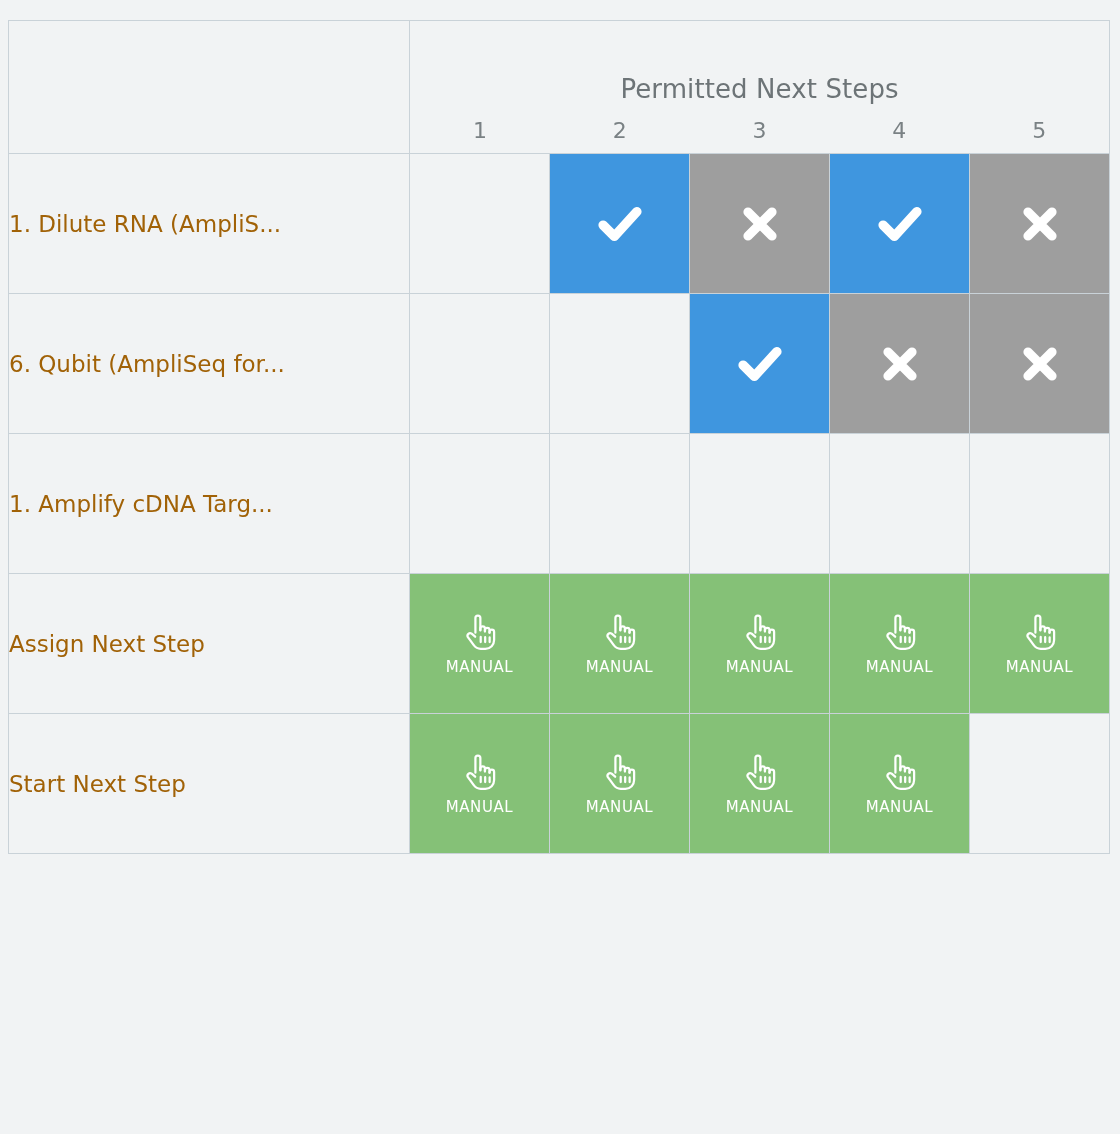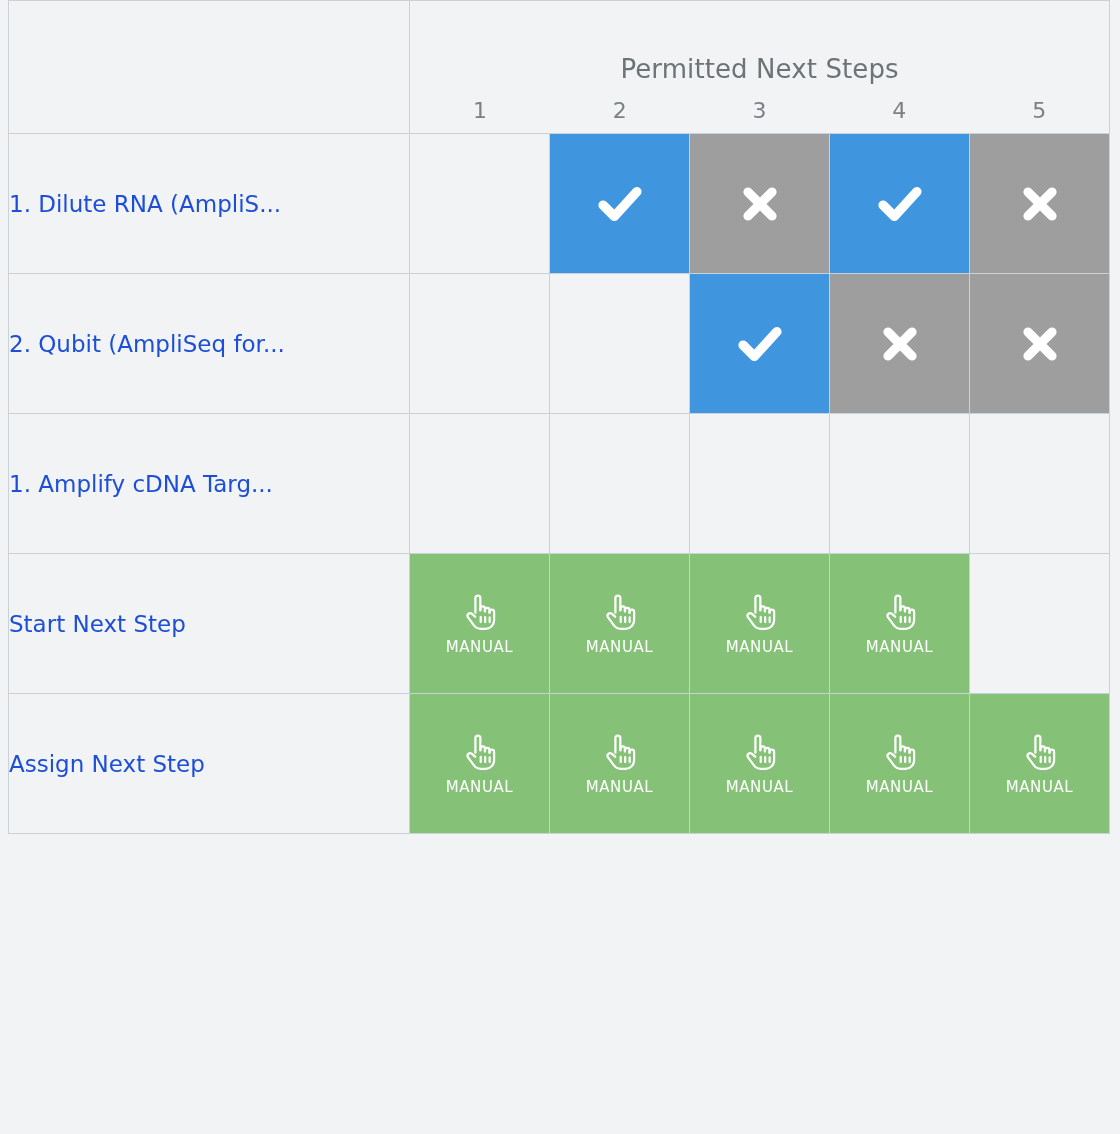--- a/index.html
+++ b/index.html
@@ -15,21 +15,21 @@
   #matrix-root {
     position: relative;
     width: 1120px;
     height: 1134px;
     background: #f1f3f4;
   }
 
   table.step-matrix {
     position: absolute;
     left: 8px;
-    top: 0;
+    top: 20px;
     width: 1101px;
     border-collapse: collapse;
     table-layout: fixed;
     background: #f1f3f4;
   }
 
   table.step-matrix td,
   table.step-matrix th {
     border: 1px solid #c9d2d8;
     padding: 0;
@@ -68,21 +68,21 @@
     font-size: 22px;
     color: #7a8184;
     font-weight: 400;
   }
 
   
   .row-label {
     height: 139px;
     padding-left: 42px;
     font-size: 23px;
-    color: #1d4ed8;
+    color: #a16207;
     font-weight: 400;
     white-space: nowrap;
     overflow: hidden;
     text-align: left;
   }
   .row-label.action-label {
     height: 139px;
   }
 
   
@@ -189,21 +189,21 @@
             <div class="cell-inner">
               <span>
                 <svg class="glyph-cross" width="48" height="48" viewBox="0 0 24 24" aria-hidden="true">
                   <path d="M6 6 L18 18 M18 6 L6 18" fill="none" stroke="#ffffff" stroke-width="4.6" stroke-linecap="round" stroke-linejoin="round"></path>
                 </svg>
               </span>
             </div>
           </td>
         </tr>
         <tr>
-          <td class="row-label">2. Qubit (AmpliSeq for...</td>
+          <td class="row-label">6. Qubit (AmpliSeq for...</td>
           <td class="cell state-empty">
             <div class="cell-inner"></div>
           </td>
           <td class="cell state-empty">
             <div class="cell-inner"></div>
           </td>
           <td class="cell state-yes">
             <div class="cell-inner">
               <span>
                 <svg class="glyph-check" width="54" height="54" viewBox="0 0 24 24" aria-hidden="true">
@@ -243,185 +243,185 @@
             <div class="cell-inner"></div>
           </td>
           <td class="cell state-empty">
             <div class="cell-inner"></div>
           </td>
           <td class="cell state-empty">
             <div class="cell-inner"></div>
           </td>
         </tr>
         <tr>
-          <td class="row-label action-label">Start Next Step</td>
-          <td class="cell state-manual">
-            <div class="cell-inner">
-              <div class="manual-wrap">
-                <span>
-                  <svg class="hand-icon" width="38" height="40" viewBox="0 0 32 34" aria-hidden="true">
-                    <g fill="none" stroke="#ffffff" stroke-width="1.9" stroke-linecap="round" stroke-linejoin="round">
-                      <path d="M12.1 17.6 V5.2 a2.1 2.1 0 0 1 4.2 0 V15.4"></path>
-                      <path d="M16.3 15.7 v-1.5 a1.95 1.95 0 0 1 3.9 0 V16.4"></path>
-                      <path d="M20.2 16.5 v-1.1 a1.95 1.95 0 0 1 3.9 0 V17.6"></path>
-                      <path d="M24.1 17.6 v-0.7 a1.95 1.95 0 0 1 3.9 0 v7.0 c0 4.0 -3.1 7.4 -7.4 7.4 h-4.0 c-2.6 0 -4.5 -1.2 -5.9 -3.1 l-5.0 -6.9 a2.2 2.2 0 0 1 3.2 -2.9 l3.0 2.6"></path>
-                      <path d="M16.6 21.2 v4.4 M20.4 21.4 v4.2 M24.2 21.6 v4.0"></path>
-                    </g>
-                  </svg>
-                </span>
-                <span class="manual-label">MANUAL</span>
-              </div>
-            </div>
-          </td>
-          <td class="cell state-manual">
-            <div class="cell-inner">
-              <div class="manual-wrap">
-                <span>
-                  <svg class="hand-icon" width="38" height="40" viewBox="0 0 32 34" aria-hidden="true">
-                    <g fill="none" stroke="#ffffff" stroke-width="1.9" stroke-linecap="round" stroke-linejoin="round">
-                      <path d="M12.1 17.6 V5.2 a2.1 2.1 0 0 1 4.2 0 V15.4"></path>
-                      <path d="M16.3 15.7 v-1.5 a1.95 1.95 0 0 1 3.9 0 V16.4"></path>
-                      <path d="M20.2 16.5 v-1.1 a1.95 1.95 0 0 1 3.9 0 V17.6"></path>
-                      <path d="M24.1 17.6 v-0.7 a1.95 1.95 0 0 1 3.9 0 v7.0 c0 4.0 -3.1 7.4 -7.4 7.4 h-4.0 c-2.6 0 -4.5 -1.2 -5.9 -3.1 l-5.0 -6.9 a2.2 2.2 0 0 1 3.2 -2.9 l3.0 2.6"></path>
-                      <path d="M16.6 21.2 v4.4 M20.4 21.4 v4.2 M24.2 21.6 v4.0"></path>
-                    </g>
-                  </svg>
-                </span>
-                <span class="manual-label">MANUAL</span>
-              </div>
-            </div>
-          </td>
-          <td class="cell state-manual">
-            <div class="cell-inner">
-              <div class="manual-wrap">
-                <span>
-                  <svg class="hand-icon" width="38" height="40" viewBox="0 0 32 34" aria-hidden="true">
-                    <g fill="none" stroke="#ffffff" stroke-width="1.9" stroke-linecap="round" stroke-linejoin="round">
-                      <path d="M12.1 17.6 V5.2 a2.1 2.1 0 0 1 4.2 0 V15.4"></path>
-                      <path d="M16.3 15.7 v-1.5 a1.95 1.95 0 0 1 3.9 0 V16.4"></path>
-                      <path d="M20.2 16.5 v-1.1 a1.95 1.95 0 0 1 3.9 0 V17.6"></path>
-                      <path d="M24.1 17.6 v-0.7 a1.95 1.95 0 0 1 3.9 0 v7.0 c0 4.0 -3.1 7.4 -7.4 7.4 h-4.0 c-2.6 0 -4.5 -1.2 -5.9 -3.1 l-5.0 -6.9 a2.2 2.2 0 0 1 3.2 -2.9 l3.0 2.6"></path>
-                      <path d="M16.6 21.2 v4.4 M20.4 21.4 v4.2 M24.2 21.6 v4.0"></path>
-                    </g>
-                  </svg>
-                </span>
-                <span class="manual-label">MANUAL</span>
-              </div>
-            </div>
-          </td>
-          <td class="cell state-manual">
-            <div class="cell-inner">
-              <div class="manual-wrap">
-                <span>
-                  <svg class="hand-icon" width="38" height="40" viewBox="0 0 32 34" aria-hidden="true">
-                    <g fill="none" stroke="#ffffff" stroke-width="1.9" stroke-linecap="round" stroke-linejoin="round">
-                      <path d="M12.1 17.6 V5.2 a2.1 2.1 0 0 1 4.2 0 V15.4"></path>
-                      <path d="M16.3 15.7 v-1.5 a1.95 1.95 0 0 1 3.9 0 V16.4"></path>
-                      <path d="M20.2 16.5 v-1.1 a1.95 1.95 0 0 1 3.9 0 V17.6"></path>
-                      <path d="M24.1 17.6 v-0.7 a1.95 1.95 0 0 1 3.9 0 v7.0 c0 4.0 -3.1 7.4 -7.4 7.4 h-4.0 c-2.6 0 -4.5 -1.2 -5.9 -3.1 l-5.0 -6.9 a2.2 2.2 0 0 1 3.2 -2.9 l3.0 2.6"></path>
-                      <path d="M16.6 21.2 v4.4 M20.4 21.4 v4.2 M24.2 21.6 v4.0"></path>
-                    </g>
-                  </svg>
-                </span>
-                <span class="manual-label">MANUAL</span>
-              </div>
-            </div>
-          </td>
-          <td class="cell state-empty">
-            <div class="cell-inner"></div>
+          <td class="row-label action-label">Assign Next Step</td>
+          <td class="cell state-manual">
+            <div class="cell-inner">
+              <div class="manual-wrap">
+                <span>
+                  <svg class="hand-icon" width="38" height="40" viewBox="0 0 32 34" aria-hidden="true">
+                    <g fill="none" stroke="#ffffff" stroke-width="1.9" stroke-linecap="round" stroke-linejoin="round">
+                      <path d="M12.1 17.6 V5.2 a2.1 2.1 0 0 1 4.2 0 V15.4"></path>
+                      <path d="M16.3 15.7 v-1.5 a1.95 1.95 0 0 1 3.9 0 V16.4"></path>
+                      <path d="M20.2 16.5 v-1.1 a1.95 1.95 0 0 1 3.9 0 V17.6"></path>
+                      <path d="M24.1 17.6 v-0.7 a1.95 1.95 0 0 1 3.9 0 v7.0 c0 4.0 -3.1 7.4 -7.4 7.4 h-4.0 c-2.6 0 -4.5 -1.2 -5.9 -3.1 l-5.0 -6.9 a2.2 2.2 0 0 1 3.2 -2.9 l3.0 2.6"></path>
+                      <path d="M16.6 21.2 v4.4 M20.4 21.4 v4.2 M24.2 21.6 v4.0"></path>
+                    </g>
+                  </svg>
+                </span>
+                <span class="manual-label">MANUAL</span>
+              </div>
+            </div>
+          </td>
+          <td class="cell state-manual">
+            <div class="cell-inner">
+              <div class="manual-wrap">
+                <span>
+                  <svg class="hand-icon" width="38" height="40" viewBox="0 0 32 34" aria-hidden="true">
+                    <g fill="none" stroke="#ffffff" stroke-width="1.9" stroke-linecap="round" stroke-linejoin="round">
+                      <path d="M12.1 17.6 V5.2 a2.1 2.1 0 0 1 4.2 0 V15.4"></path>
+                      <path d="M16.3 15.7 v-1.5 a1.95 1.95 0 0 1 3.9 0 V16.4"></path>
+                      <path d="M20.2 16.5 v-1.1 a1.95 1.95 0 0 1 3.9 0 V17.6"></path>
+                      <path d="M24.1 17.6 v-0.7 a1.95 1.95 0 0 1 3.9 0 v7.0 c0 4.0 -3.1 7.4 -7.4 7.4 h-4.0 c-2.6 0 -4.5 -1.2 -5.9 -3.1 l-5.0 -6.9 a2.2 2.2 0 0 1 3.2 -2.9 l3.0 2.6"></path>
+                      <path d="M16.6 21.2 v4.4 M20.4 21.4 v4.2 M24.2 21.6 v4.0"></path>
+                    </g>
+                  </svg>
+                </span>
+                <span class="manual-label">MANUAL</span>
+              </div>
+            </div>
+          </td>
+          <td class="cell state-manual">
+            <div class="cell-inner">
+              <div class="manual-wrap">
+                <span>
+                  <svg class="hand-icon" width="38" height="40" viewBox="0 0 32 34" aria-hidden="true">
+                    <g fill="none" stroke="#ffffff" stroke-width="1.9" stroke-linecap="round" stroke-linejoin="round">
+                      <path d="M12.1 17.6 V5.2 a2.1 2.1 0 0 1 4.2 0 V15.4"></path>
+                      <path d="M16.3 15.7 v-1.5 a1.95 1.95 0 0 1 3.9 0 V16.4"></path>
+                      <path d="M20.2 16.5 v-1.1 a1.95 1.95 0 0 1 3.9 0 V17.6"></path>
+                      <path d="M24.1 17.6 v-0.7 a1.95 1.95 0 0 1 3.9 0 v7.0 c0 4.0 -3.1 7.4 -7.4 7.4 h-4.0 c-2.6 0 -4.5 -1.2 -5.9 -3.1 l-5.0 -6.9 a2.2 2.2 0 0 1 3.2 -2.9 l3.0 2.6"></path>
+                      <path d="M16.6 21.2 v4.4 M20.4 21.4 v4.2 M24.2 21.6 v4.0"></path>
+                    </g>
+                  </svg>
+                </span>
+                <span class="manual-label">MANUAL</span>
+              </div>
+            </div>
+          </td>
+          <td class="cell state-manual">
+            <div class="cell-inner">
+              <div class="manual-wrap">
+                <span>
+                  <svg class="hand-icon" width="38" height="40" viewBox="0 0 32 34" aria-hidden="true">
+                    <g fill="none" stroke="#ffffff" stroke-width="1.9" stroke-linecap="round" stroke-linejoin="round">
+                      <path d="M12.1 17.6 V5.2 a2.1 2.1 0 0 1 4.2 0 V15.4"></path>
+                      <path d="M16.3 15.7 v-1.5 a1.95 1.95 0 0 1 3.9 0 V16.4"></path>
+                      <path d="M20.2 16.5 v-1.1 a1.95 1.95 0 0 1 3.9 0 V17.6"></path>
+                      <path d="M24.1 17.6 v-0.7 a1.95 1.95 0 0 1 3.9 0 v7.0 c0 4.0 -3.1 7.4 -7.4 7.4 h-4.0 c-2.6 0 -4.5 -1.2 -5.9 -3.1 l-5.0 -6.9 a2.2 2.2 0 0 1 3.2 -2.9 l3.0 2.6"></path>
+                      <path d="M16.6 21.2 v4.4 M20.4 21.4 v4.2 M24.2 21.6 v4.0"></path>
+                    </g>
+                  </svg>
+                </span>
+                <span class="manual-label">MANUAL</span>
+              </div>
+            </div>
+          </td>
+          <td class="cell state-manual">
+            <div class="cell-inner">
+              <div class="manual-wrap">
+                <span>
+                  <svg class="hand-icon" width="38" height="40" viewBox="0 0 32 34" aria-hidden="true">
+                    <g fill="none" stroke="#ffffff" stroke-width="1.9" stroke-linecap="round" stroke-linejoin="round">
+                      <path d="M12.1 17.6 V5.2 a2.1 2.1 0 0 1 4.2 0 V15.4"></path>
+                      <path d="M16.3 15.7 v-1.5 a1.95 1.95 0 0 1 3.9 0 V16.4"></path>
+                      <path d="M20.2 16.5 v-1.1 a1.95 1.95 0 0 1 3.9 0 V17.6"></path>
+                      <path d="M24.1 17.6 v-0.7 a1.95 1.95 0 0 1 3.9 0 v7.0 c0 4.0 -3.1 7.4 -7.4 7.4 h-4.0 c-2.6 0 -4.5 -1.2 -5.9 -3.1 l-5.0 -6.9 a2.2 2.2 0 0 1 3.2 -2.9 l3.0 2.6"></path>
+                      <path d="M16.6 21.2 v4.4 M20.4 21.4 v4.2 M24.2 21.6 v4.0"></path>
+                    </g>
+                  </svg>
+                </span>
+                <span class="manual-label">MANUAL</span>
+              </div>
+            </div>
           </td>
         </tr>
         <tr>
-          <td class="row-label action-label">Assign Next Step</td>
-          <td class="cell state-manual">
-            <div class="cell-inner">
-              <div class="manual-wrap">
-                <span>
-                  <svg class="hand-icon" width="38" height="40" viewBox="0 0 32 34" aria-hidden="true">
-                    <g fill="none" stroke="#ffffff" stroke-width="1.9" stroke-linecap="round" stroke-linejoin="round">
-                      <path d="M12.1 17.6 V5.2 a2.1 2.1 0 0 1 4.2 0 V15.4"></path>
-                      <path d="M16.3 15.7 v-1.5 a1.95 1.95 0 0 1 3.9 0 V16.4"></path>
-                      <path d="M20.2 16.5 v-1.1 a1.95 1.95 0 0 1 3.9 0 V17.6"></path>
-                      <path d="M24.1 17.6 v-0.7 a1.95 1.95 0 0 1 3.9 0 v7.0 c0 4.0 -3.1 7.4 -7.4 7.4 h-4.0 c-2.6 0 -4.5 -1.2 -5.9 -3.1 l-5.0 -6.9 a2.2 2.2 0 0 1 3.2 -2.9 l3.0 2.6"></path>
-                      <path d="M16.6 21.2 v4.4 M20.4 21.4 v4.2 M24.2 21.6 v4.0"></path>
-                    </g>
-                  </svg>
-                </span>
-                <span class="manual-label">MANUAL</span>
-              </div>
-            </div>
-          </td>
-          <td class="cell state-manual">
-            <div class="cell-inner">
-              <div class="manual-wrap">
-                <span>
-                  <svg class="hand-icon" width="38" height="40" viewBox="0 0 32 34" aria-hidden="true">
-                    <g fill="none" stroke="#ffffff" stroke-width="1.9" stroke-linecap="round" stroke-linejoin="round">
-                      <path d="M12.1 17.6 V5.2 a2.1 2.1 0 0 1 4.2 0 V15.4"></path>
-                      <path d="M16.3 15.7 v-1.5 a1.95 1.95 0 0 1 3.9 0 V16.4"></path>
-                      <path d="M20.2 16.5 v-1.1 a1.95 1.95 0 0 1 3.9 0 V17.6"></path>
-                      <path d="M24.1 17.6 v-0.7 a1.95 1.95 0 0 1 3.9 0 v7.0 c0 4.0 -3.1 7.4 -7.4 7.4 h-4.0 c-2.6 0 -4.5 -1.2 -5.9 -3.1 l-5.0 -6.9 a2.2 2.2 0 0 1 3.2 -2.9 l3.0 2.6"></path>
-                      <path d="M16.6 21.2 v4.4 M20.4 21.4 v4.2 M24.2 21.6 v4.0"></path>
-                    </g>
-                  </svg>
-                </span>
-                <span class="manual-label">MANUAL</span>
-              </div>
-            </div>
-          </td>
-          <td class="cell state-manual">
-            <div class="cell-inner">
-              <div class="manual-wrap">
-                <span>
-                  <svg class="hand-icon" width="38" height="40" viewBox="0 0 32 34" aria-hidden="true">
-                    <g fill="none" stroke="#ffffff" stroke-width="1.9" stroke-linecap="round" stroke-linejoin="round">
-                      <path d="M12.1 17.6 V5.2 a2.1 2.1 0 0 1 4.2 0 V15.4"></path>
-                      <path d="M16.3 15.7 v-1.5 a1.95 1.95 0 0 1 3.9 0 V16.4"></path>
-                      <path d="M20.2 16.5 v-1.1 a1.95 1.95 0 0 1 3.9 0 V17.6"></path>
-                      <path d="M24.1 17.6 v-0.7 a1.95 1.95 0 0 1 3.9 0 v7.0 c0 4.0 -3.1 7.4 -7.4 7.4 h-4.0 c-2.6 0 -4.5 -1.2 -5.9 -3.1 l-5.0 -6.9 a2.2 2.2 0 0 1 3.2 -2.9 l3.0 2.6"></path>
-                      <path d="M16.6 21.2 v4.4 M20.4 21.4 v4.2 M24.2 21.6 v4.0"></path>
-                    </g>
-                  </svg>
-                </span>
-                <span class="manual-label">MANUAL</span>
-              </div>
-            </div>
-          </td>
-          <td class="cell state-manual">
-            <div class="cell-inner">
-              <div class="manual-wrap">
-                <span>
-                  <svg class="hand-icon" width="38" height="40" viewBox="0 0 32 34" aria-hidden="true">
-                    <g fill="none" stroke="#ffffff" stroke-width="1.9" stroke-linecap="round" stroke-linejoin="round">
-                      <path d="M12.1 17.6 V5.2 a2.1 2.1 0 0 1 4.2 0 V15.4"></path>
-                      <path d="M16.3 15.7 v-1.5 a1.95 1.95 0 0 1 3.9 0 V16.4"></path>
-                      <path d="M20.2 16.5 v-1.1 a1.95 1.95 0 0 1 3.9 0 V17.6"></path>
-                      <path d="M24.1 17.6 v-0.7 a1.95 1.95 0 0 1 3.9 0 v7.0 c0 4.0 -3.1 7.4 -7.4 7.4 h-4.0 c-2.6 0 -4.5 -1.2 -5.9 -3.1 l-5.0 -6.9 a2.2 2.2 0 0 1 3.2 -2.9 l3.0 2.6"></path>
-                      <path d="M16.6 21.2 v4.4 M20.4 21.4 v4.2 M24.2 21.6 v4.0"></path>
-                    </g>
-                  </svg>
-                </span>
-                <span class="manual-label">MANUAL</span>
-              </div>
-            </div>
-          </td>
-          <td class="cell state-manual">
-            <div class="cell-inner">
-              <div class="manual-wrap">
-                <span>
-                  <svg class="hand-icon" width="38" height="40" viewBox="0 0 32 34" aria-hidden="true">
-                    <g fill="none" stroke="#ffffff" stroke-width="1.9" stroke-linecap="round" stroke-linejoin="round">
-                      <path d="M12.1 17.6 V5.2 a2.1 2.1 0 0 1 4.2 0 V15.4"></path>
-                      <path d="M16.3 15.7 v-1.5 a1.95 1.95 0 0 1 3.9 0 V16.4"></path>
-                      <path d="M20.2 16.5 v-1.1 a1.95 1.95 0 0 1 3.9 0 V17.6"></path>
-                      <path d="M24.1 17.6 v-0.7 a1.95 1.95 0 0 1 3.9 0 v7.0 c0 4.0 -3.1 7.4 -7.4 7.4 h-4.0 c-2.6 0 -4.5 -1.2 -5.9 -3.1 l-5.0 -6.9 a2.2 2.2 0 0 1 3.2 -2.9 l3.0 2.6"></path>
-                      <path d="M16.6 21.2 v4.4 M20.4 21.4 v4.2 M24.2 21.6 v4.0"></path>
-                    </g>
-                  </svg>
-                </span>
-                <span class="manual-label">MANUAL</span>
-              </div>
-            </div>
+          <td class="row-label action-label">Start Next Step</td>
+          <td class="cell state-manual">
+            <div class="cell-inner">
+              <div class="manual-wrap">
+                <span>
+                  <svg class="hand-icon" width="38" height="40" viewBox="0 0 32 34" aria-hidden="true">
+                    <g fill="none" stroke="#ffffff" stroke-width="1.9" stroke-linecap="round" stroke-linejoin="round">
+                      <path d="M12.1 17.6 V5.2 a2.1 2.1 0 0 1 4.2 0 V15.4"></path>
+                      <path d="M16.3 15.7 v-1.5 a1.95 1.95 0 0 1 3.9 0 V16.4"></path>
+                      <path d="M20.2 16.5 v-1.1 a1.95 1.95 0 0 1 3.9 0 V17.6"></path>
+                      <path d="M24.1 17.6 v-0.7 a1.95 1.95 0 0 1 3.9 0 v7.0 c0 4.0 -3.1 7.4 -7.4 7.4 h-4.0 c-2.6 0 -4.5 -1.2 -5.9 -3.1 l-5.0 -6.9 a2.2 2.2 0 0 1 3.2 -2.9 l3.0 2.6"></path>
+                      <path d="M16.6 21.2 v4.4 M20.4 21.4 v4.2 M24.2 21.6 v4.0"></path>
+                    </g>
+                  </svg>
+                </span>
+                <span class="manual-label">MANUAL</span>
+              </div>
+            </div>
+          </td>
+          <td class="cell state-manual">
+            <div class="cell-inner">
+              <div class="manual-wrap">
+                <span>
+                  <svg class="hand-icon" width="38" height="40" viewBox="0 0 32 34" aria-hidden="true">
+                    <g fill="none" stroke="#ffffff" stroke-width="1.9" stroke-linecap="round" stroke-linejoin="round">
+                      <path d="M12.1 17.6 V5.2 a2.1 2.1 0 0 1 4.2 0 V15.4"></path>
+                      <path d="M16.3 15.7 v-1.5 a1.95 1.95 0 0 1 3.9 0 V16.4"></path>
+                      <path d="M20.2 16.5 v-1.1 a1.95 1.95 0 0 1 3.9 0 V17.6"></path>
+                      <path d="M24.1 17.6 v-0.7 a1.95 1.95 0 0 1 3.9 0 v7.0 c0 4.0 -3.1 7.4 -7.4 7.4 h-4.0 c-2.6 0 -4.5 -1.2 -5.9 -3.1 l-5.0 -6.9 a2.2 2.2 0 0 1 3.2 -2.9 l3.0 2.6"></path>
+                      <path d="M16.6 21.2 v4.4 M20.4 21.4 v4.2 M24.2 21.6 v4.0"></path>
+                    </g>
+                  </svg>
+                </span>
+                <span class="manual-label">MANUAL</span>
+              </div>
+            </div>
+          </td>
+          <td class="cell state-manual">
+            <div class="cell-inner">
+              <div class="manual-wrap">
+                <span>
+                  <svg class="hand-icon" width="38" height="40" viewBox="0 0 32 34" aria-hidden="true">
+                    <g fill="none" stroke="#ffffff" stroke-width="1.9" stroke-linecap="round" stroke-linejoin="round">
+                      <path d="M12.1 17.6 V5.2 a2.1 2.1 0 0 1 4.2 0 V15.4"></path>
+                      <path d="M16.3 15.7 v-1.5 a1.95 1.95 0 0 1 3.9 0 V16.4"></path>
+                      <path d="M20.2 16.5 v-1.1 a1.95 1.95 0 0 1 3.9 0 V17.6"></path>
+                      <path d="M24.1 17.6 v-0.7 a1.95 1.95 0 0 1 3.9 0 v7.0 c0 4.0 -3.1 7.4 -7.4 7.4 h-4.0 c-2.6 0 -4.5 -1.2 -5.9 -3.1 l-5.0 -6.9 a2.2 2.2 0 0 1 3.2 -2.9 l3.0 2.6"></path>
+                      <path d="M16.6 21.2 v4.4 M20.4 21.4 v4.2 M24.2 21.6 v4.0"></path>
+                    </g>
+                  </svg>
+                </span>
+                <span class="manual-label">MANUAL</span>
+              </div>
+            </div>
+          </td>
+          <td class="cell state-manual">
+            <div class="cell-inner">
+              <div class="manual-wrap">
+                <span>
+                  <svg class="hand-icon" width="38" height="40" viewBox="0 0 32 34" aria-hidden="true">
+                    <g fill="none" stroke="#ffffff" stroke-width="1.9" stroke-linecap="round" stroke-linejoin="round">
+                      <path d="M12.1 17.6 V5.2 a2.1 2.1 0 0 1 4.2 0 V15.4"></path>
+                      <path d="M16.3 15.7 v-1.5 a1.95 1.95 0 0 1 3.9 0 V16.4"></path>
+                      <path d="M20.2 16.5 v-1.1 a1.95 1.95 0 0 1 3.9 0 V17.6"></path>
+                      <path d="M24.1 17.6 v-0.7 a1.95 1.95 0 0 1 3.9 0 v7.0 c0 4.0 -3.1 7.4 -7.4 7.4 h-4.0 c-2.6 0 -4.5 -1.2 -5.9 -3.1 l-5.0 -6.9 a2.2 2.2 0 0 1 3.2 -2.9 l3.0 2.6"></path>
+                      <path d="M16.6 21.2 v4.4 M20.4 21.4 v4.2 M24.2 21.6 v4.0"></path>
+                    </g>
+                  </svg>
+                </span>
+                <span class="manual-label">MANUAL</span>
+              </div>
+            </div>
+          </td>
+          <td class="cell state-empty">
+            <div class="cell-inner"></div>
           </td>
         </tr>
       </tbody>
   </table>
 </div>
 
 </body></html>

